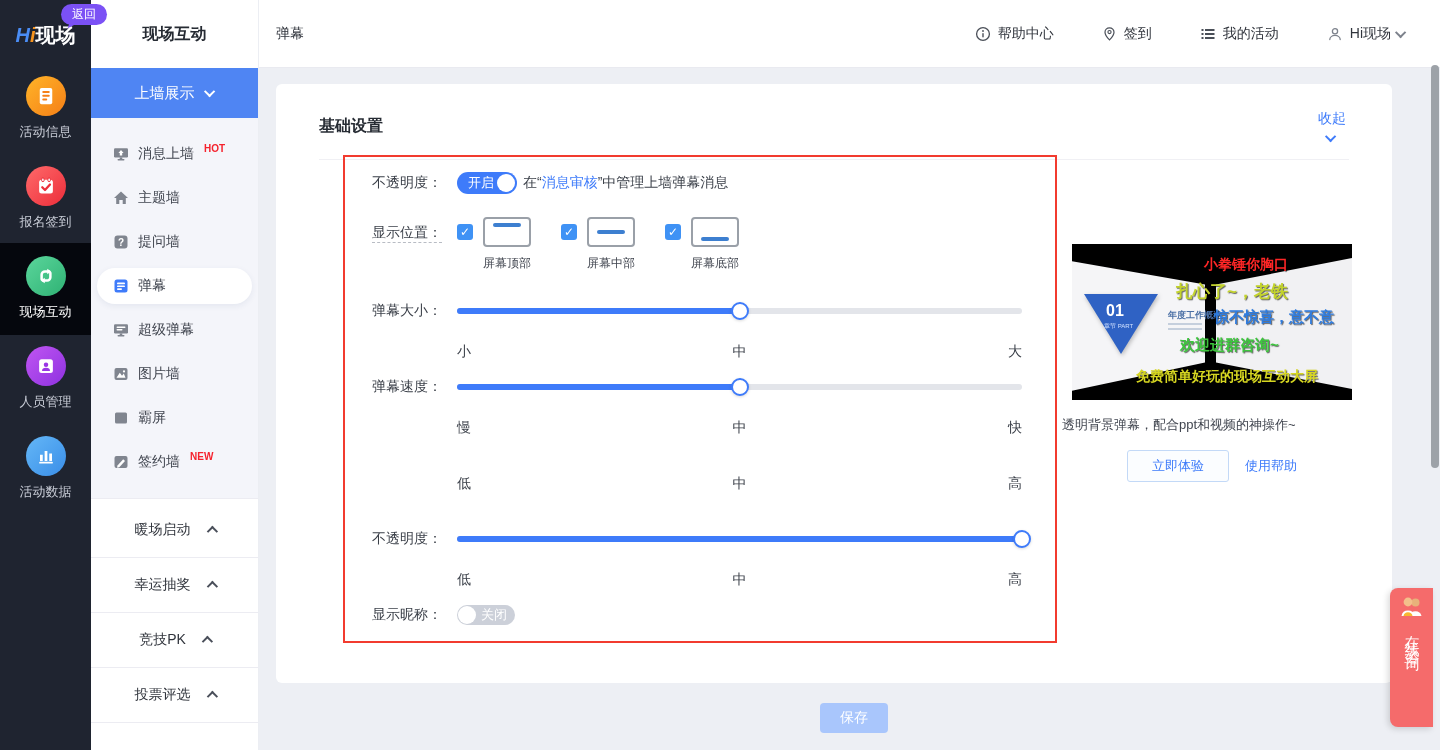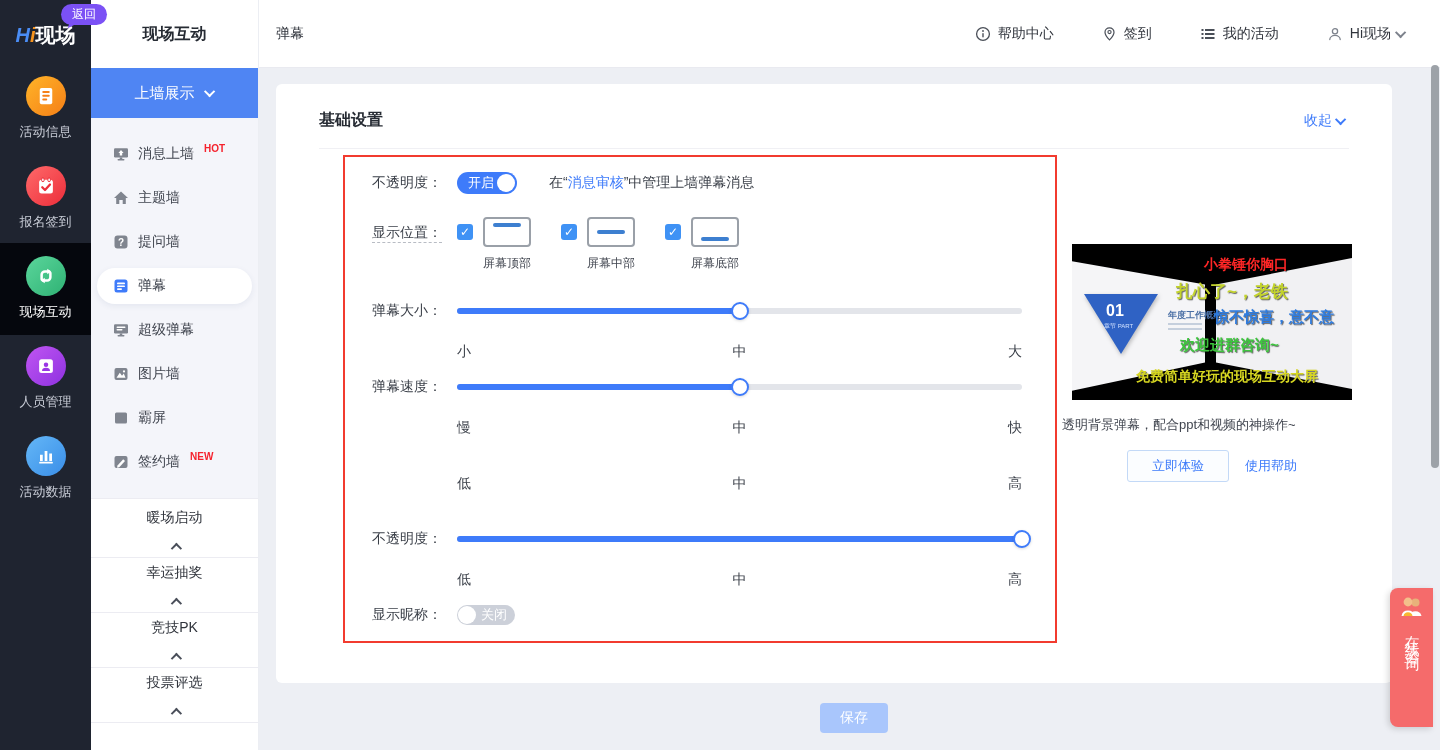--- a/index.html
+++ b/index.html
@@ -34,45 +34,45 @@
   .group-band { height:50px; background:#4f85f3; color:#fff; display:flex; align-items:center; justify-content:center; gap:12px; font-size:15px; cursor:pointer; }
   .chev { width:8px; height:8px; border-left:2px solid currentColor; border-bottom:2px solid currentColor; display:inline-block; }
   .chev.down { transform:rotate(-45deg) translateY(-2px); }
   .chev.up   { transform:rotate(135deg) translateY(-2px); }
   .menu { background:#f4f5fa; padding:14px 0 14px; }
   .menu-item { height:44px; display:flex; align-items:center; gap:9px; padding-left:22px; font-size:14px; color:#40454f; cursor:pointer; }
   .menu-item .badge { color:#f5222d; font-size:10px; font-weight:bold; transform:translateY(-6px); display:inline-block; margin-left:1px; }
   .menu-item.active { background:#fff; margin:4px 6px; height:36px; border-radius:18px; padding-left:16px; box-shadow:0 2px 6px rgba(40,60,120,.08); }
   .micon { width:16px; height:16px; flex:0 0 16px; }
   .collapsed-groups { background:#fff; border-top:1px solid #ececf2; padding-top:4px; }
-  .cg-row { height:55px; border-bottom:1px solid #ececf2; display:flex; align-items:center; justify-content:center; gap:16px; font-size:14px; color:#30343c; cursor:pointer;flex-direction:column; }
+  .cg-row { height:55px; border-bottom:1px solid #ececf2; display:flex; align-items:center; justify-content:center; gap:16px; font-size:14px; color:#30343c; cursor:pointer; }
   .cg-row .chev { border-color:#4a4f5a; }
   
   .topbar { position:absolute; left:259px; top:0; width:1181px; height:68px; background:#fff; border-bottom:1px solid #e9eaf0; display:flex; align-items:center; z-index:4; }
   .page-title { margin-left:17px; font-size:14px; color:#30343c; }
   .topbar-right { margin-left:auto; display:flex; align-items:center; gap:48px; margin-right:34px; color:#30343c; }
   .tb-link { display:flex; align-items:center; gap:7px; cursor:pointer; }
   .tb-link svg { display:block; }
   
   .content { position:absolute; left:259px; top:68px; width:1181px; height:682px; background:#edeff4; }
   .card { position:absolute; left:17px; top:16px; width:1116px; height:599px; background:#fff; border-radius:6px; }
   .card-header { display:flex; justify-content:space-between; align-items:center; padding:26px 46px 0 43px; }
   .card-title { font-size:16px; font-weight:bold; color:#262b33; }
-  .collapse-link { color:#3e7bfa; font-size:14px; display:flex; align-items:center; gap:6px; cursor:pointer; }
+  .collapse-link { color:#3e7bfa; font-size:14px; display:flex; align-items:center; gap:6px; cursor:pointer;flex-direction:column; }
   .card-divider { border-bottom:1px solid #f0f0f4; margin:17px 43px 0 43px; }
   .red-box { position:absolute; left:67px; top:71px; width:714px; height:488px; border:2px solid #f23b2f; }
   .row-label { width:85px; flex:0 0 85px; font-size:14px; color:#3a3f48; }
   .r { position:absolute; left:27px; }
   .r-flex { display:flex; align-items:center; }
   
   .toggle-on { width:60px; height:22px; border-radius:11px; background:#3e7bfa; position:relative; color:#fff; font-size:13px; line-height:22px; padding-left:11px; cursor:pointer; }
   .toggle-on .knob { position:absolute; right:2px; top:2px; width:18px; height:18px; border-radius:50%; background:#fff; }
   .toggle-off { width:58px; height:20px; border-radius:10px; background:#ccd0d9; position:relative; color:#fff; font-size:13px; line-height:20px; padding-left:24px; cursor:pointer; }
   .toggle-off .knob { position:absolute; left:1px; top:1px; width:18px; height:18px; border-radius:50%; background:#fff; }
-  .loop-hint { margin-left:32px; color:#3a3f48; }
+  .loop-hint { margin-left:6px; color:#3a3f48; }
   .loop-hint a { color:#3e7bfa; text-decoration:none; cursor:pointer; }
   .dashed-u { border-bottom:1px dashed #b8bcc4; padding-bottom:2px; }
   
   .pos-groups { display:flex; }
   .pos-group { display:flex; flex-direction:column; margin-right:30px; cursor:pointer; }
   .pos-top-row { display:flex; align-items:center; gap:10px; }
   .checkbox { width:16px; height:16px; border-radius:3px; background:#3f92f5; color:#fff; font-size:12px; line-height:16px; text-align:center; }
   .pos-ico { width:48px; height:30px; background:#fff; border:2px solid #9aa0a8; border-radius:4px; position:relative; }
   .pos-bar { position:absolute; left:50%; transform:translateX(-50%); width:28px; height:4px; border-radius:2px; background:#3d7fd0; }
   .pos-bar.top { top:4px; } .pos-bar.mid { top:50%; margin-top:-2px; } .pos-bar.bot { bottom:4px; }

